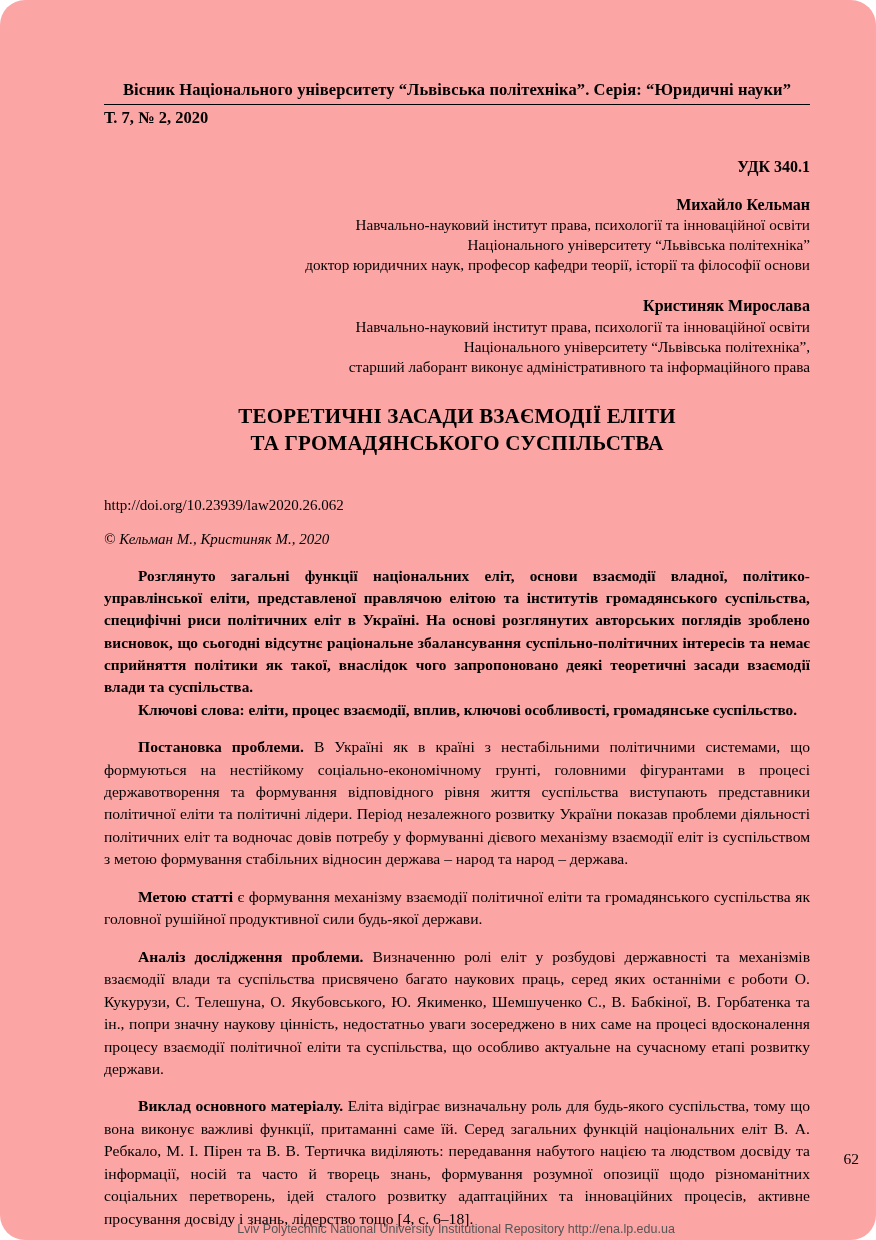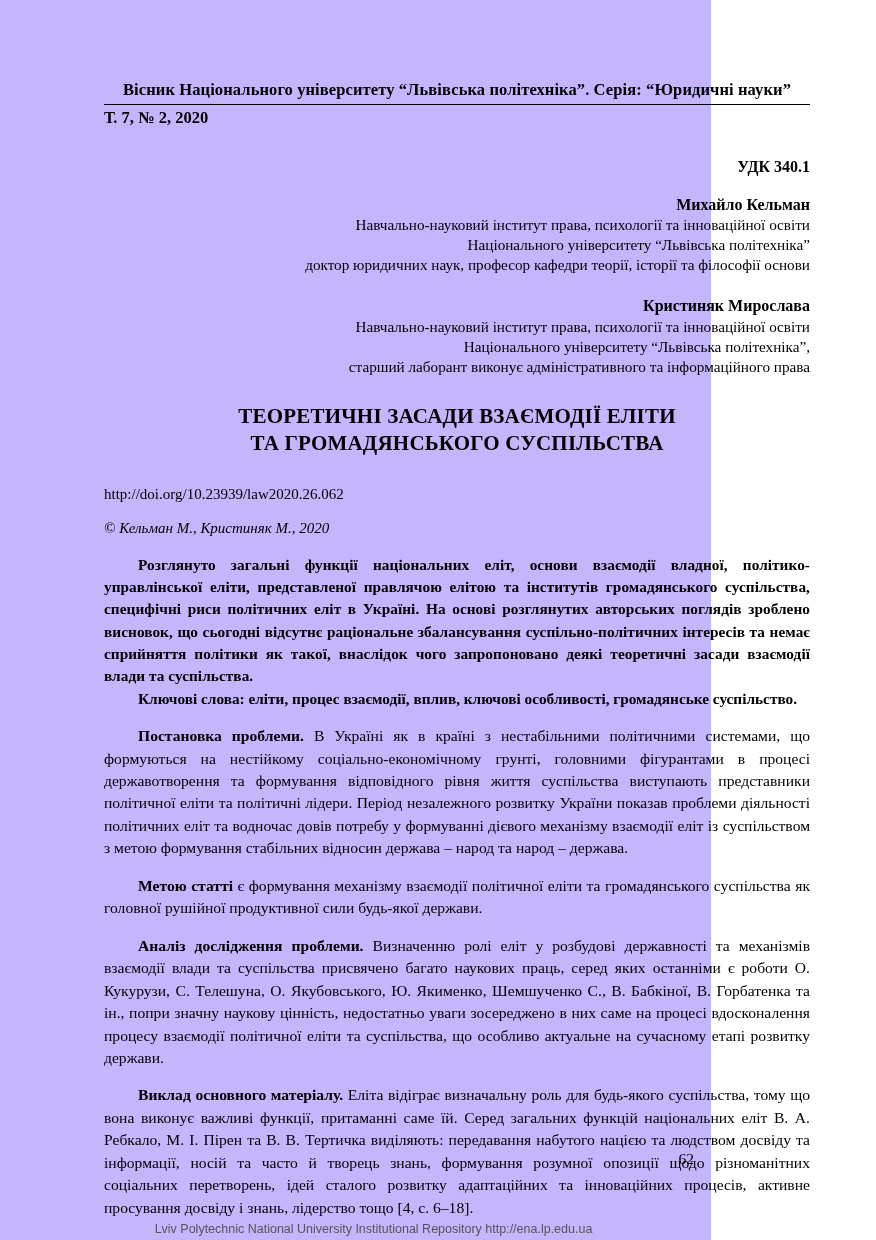--- a/index.html
+++ b/index.html
@@ -12,23 +12,24 @@
     height: 1240px;
     font-family: "Liberation Serif", serif;
     color: #000000;
     position: relative;
     overflow: hidden;
   }
   .page {
     position: absolute;
     left: 0;
     top: 0;
-    width: 711px;
+    width: 876px;
     height: 1240px;
-    background: #c4b5fd;
+    background: #fca5a5;
+    border-radius: 25px;
   }
   .content {
     position: absolute;
     left: 104px;
     top: 80px;
     width: 706px;
   }
 
   
   .runhead {
@@ -84,21 +85,21 @@
     font-size: 21px;
     line-height: 1.3;
     letter-spacing: 0.2px;
   }
   .title .line {
     display: block;
   }
 
   
   .doi {
-    margin-top: 28px;
+    margin-top: 39px;
     font-size: 15px;
     text-align: left;
   }
   .copyright {
     margin-top: 17px;
     font-size: 15px;
     font-style: italic;
     text-align: left;
   }
 

